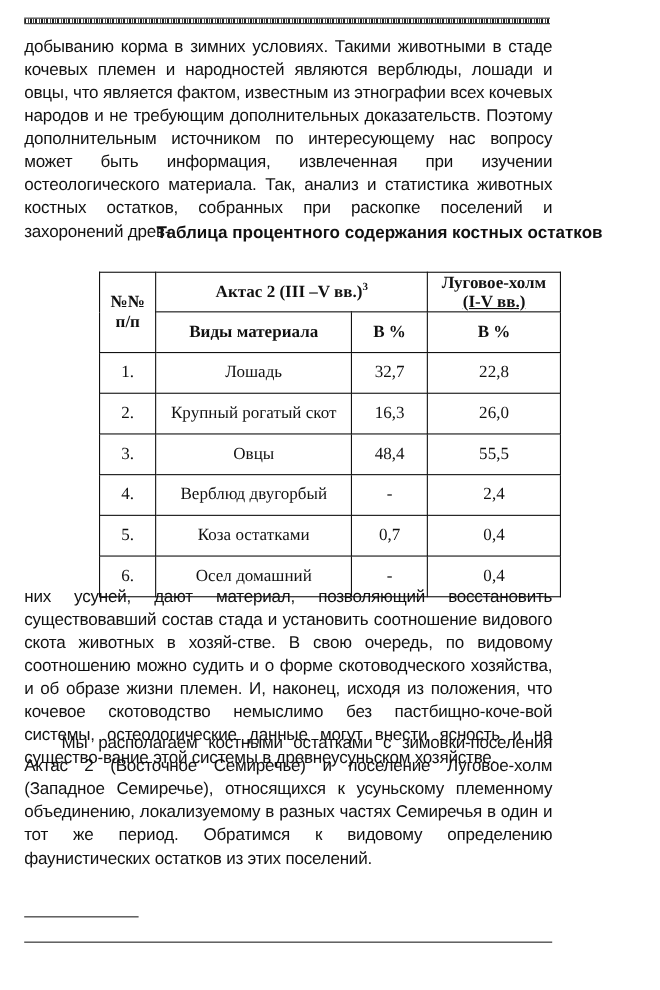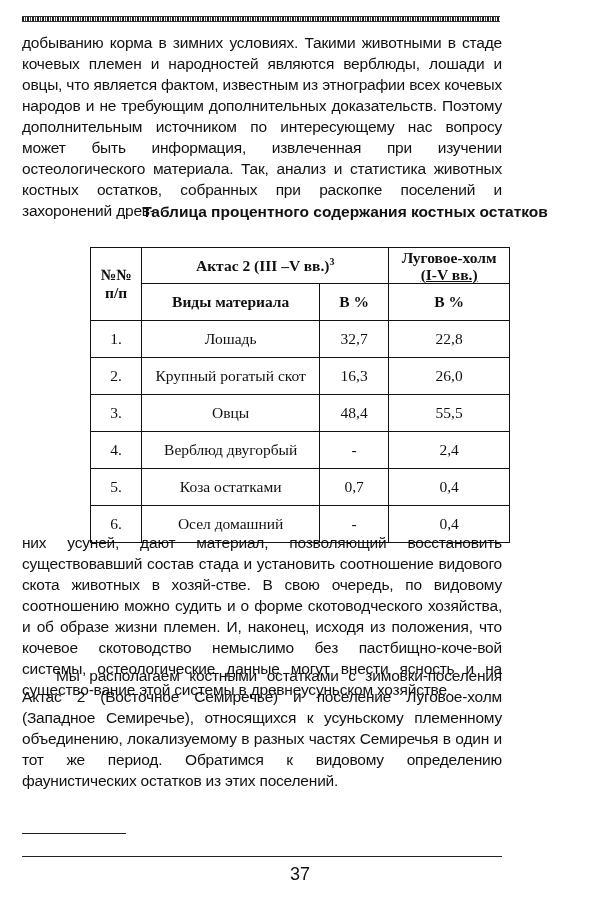--- a/index.html
+++ b/index.html
@@ -126,14 +126,13 @@
     <p>них усуней, дают материал, позволяющий восстановить существовавший состав стада и установить соотношение видового скота животных в хозяй-стве. В свою очередь, по видовому соотношению можно судить и о форме скотоводческого хозяйства, и об образе жизни племен. И, наконец, исходя из положения, что кочевое скотоводство немыслимо без пастбищно-коче-вой системы, остеологические данные могут внести ясность и на существо-вание этой системы в древнеусуньском хозяйстве.</p>
   </div>
 
   <div class="text para3">
     <p class="indent">Мы располагаем костными остатками с зимовки-поселения Актас 2 (Восточное Семиречье) и поселение Луговое-холм (Западное Семиречье), относящихся к усуньскому племенному объединению, локализуемому в разных частях Семиречья в один и тот же период. Обратимся к видовому определению фаунистических остатков из этих поселений.</p>
   </div>
 
   <div class="fn-rule"></div>
   <div class="bottom-rule"></div>
 
-  <div class="page-num">37</div>
 </div>
 
 </body></html>

